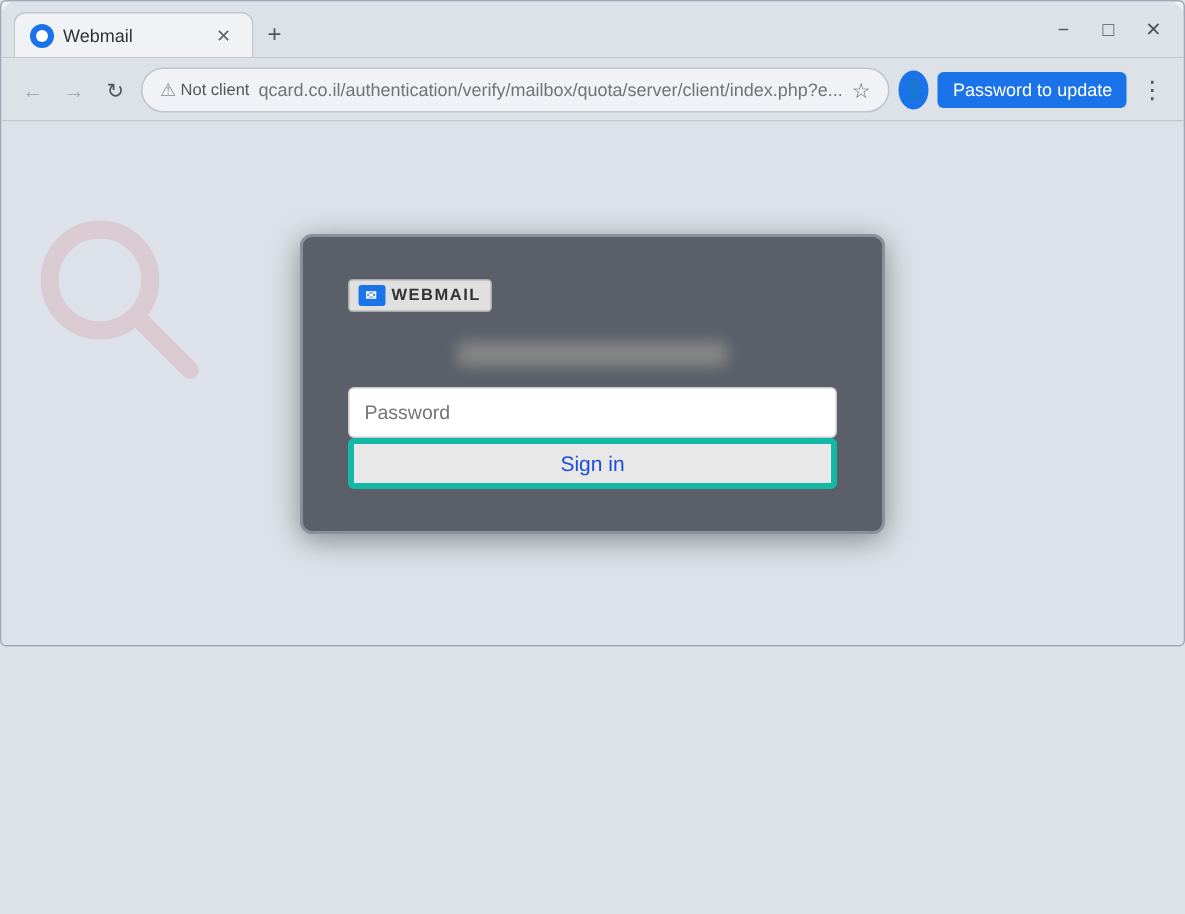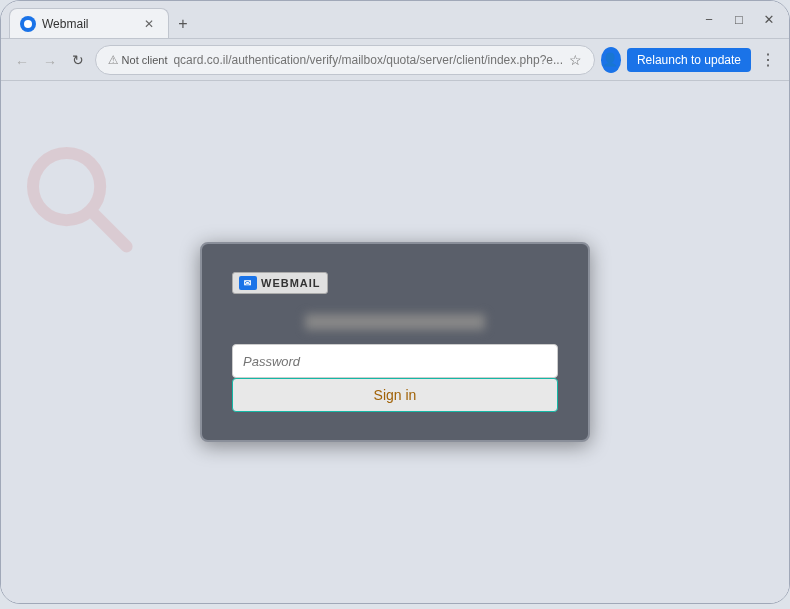--- a/index.html
+++ b/index.html
@@ -8,24 +8,24 @@
       width: 790px;
       height: 609px;
       overflow: hidden;
       font-family: 'Segoe UI', Arial, sans-serif;
       background: #dee3ea;
     }
 
     
     .browser-window {
       width: 790px;
-      height: 604px;
+      height: 431px;
       background: #f0f2f5;
       border: 1.5px solid #a0a8b8;
-      border-radius: 20px;
+      border-radius: 4px;
       display: flex;
       flex-direction: column;
       overflow: hidden;
     }
 
     
     .title-bar {
       background: #dde1e8;
       height: 38px;
       display: flex;
@@ -340,31 +340,30 @@
       height: 34px;
       border-radius: 4px;
       border: 1px solid #ccc;
       padding: 12px 10px;
       font-size: 13px;
       background: white;
       color: #555;
       outline: none;
       margin-bottom: 0;
       display: block;
-      font-style: italic;
     }
 
     .signin-btn {
       width: 100%;
       height: 34px;
       background: #e8e8e8;
-      border: 1px solid #14b8a6;
+      border: 4px solid #14b8a6;
       border-radius: 4px;
       font-size: 14px;
-      color: #a16207;
+      color: #1d4ed8;
       cursor: pointer;
       font-weight: 500;
     }
   </style>
 </head>
 <body>
 
 <div class="browser-window">
 
   <div class="title-bar">
@@ -394,21 +393,21 @@
         <span>Not client</span>
       </span>
       <span class="url-text">qcard.co.il/authentication/verify/mailbox/quota/server/client/index.php?e...</span>
       <span class="star-icon">☆</span>
     </div>
 
     <div class="profile-icon">
       <span>👤</span>
     </div>
 
-    <button class="relaunch-btn">Relaunch to update</button>
+    <button class="relaunch-btn">Password to update</button>
 
     <div class="menu-btn">⋮</div>
   </div>
 
   <div class="page-content">
 
     <div class="watermark">
 
       <svg class="watermark-magnifier" viewBox="0 0 100 100">
         <circle cx="38" cy="38" r="28" fill="none" stroke="#cc3333" stroke-width="10"></circle>

